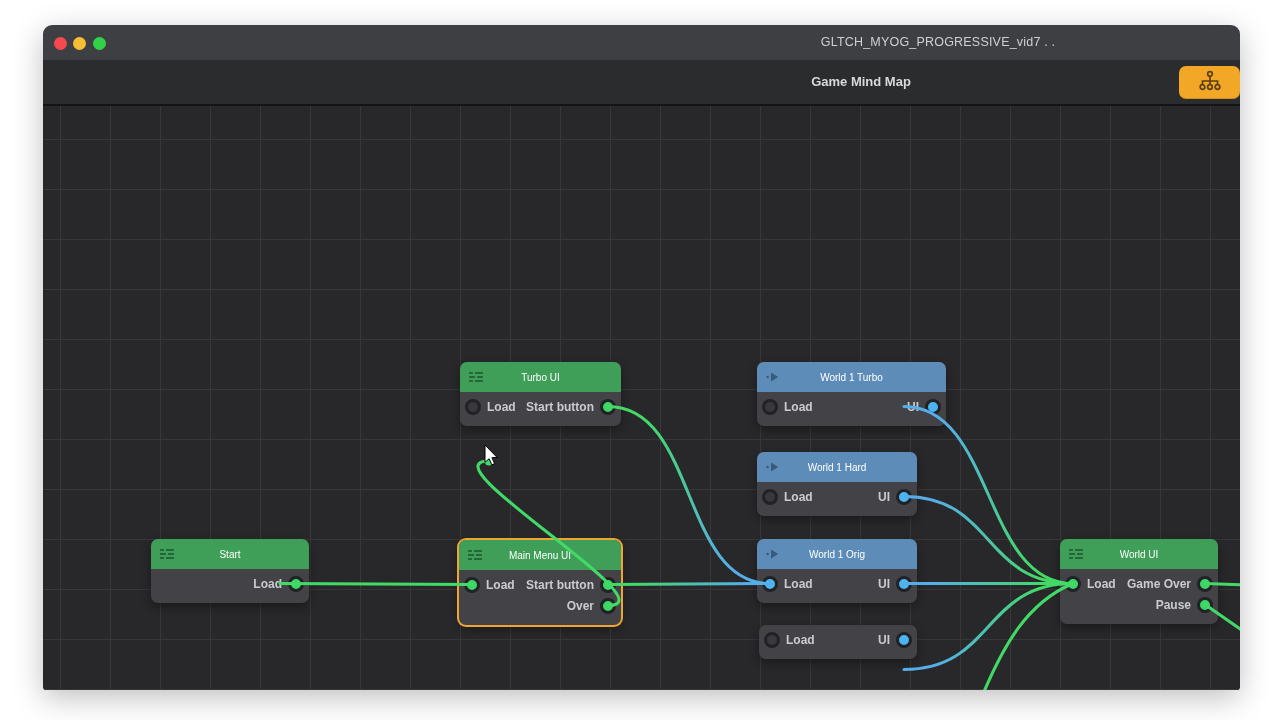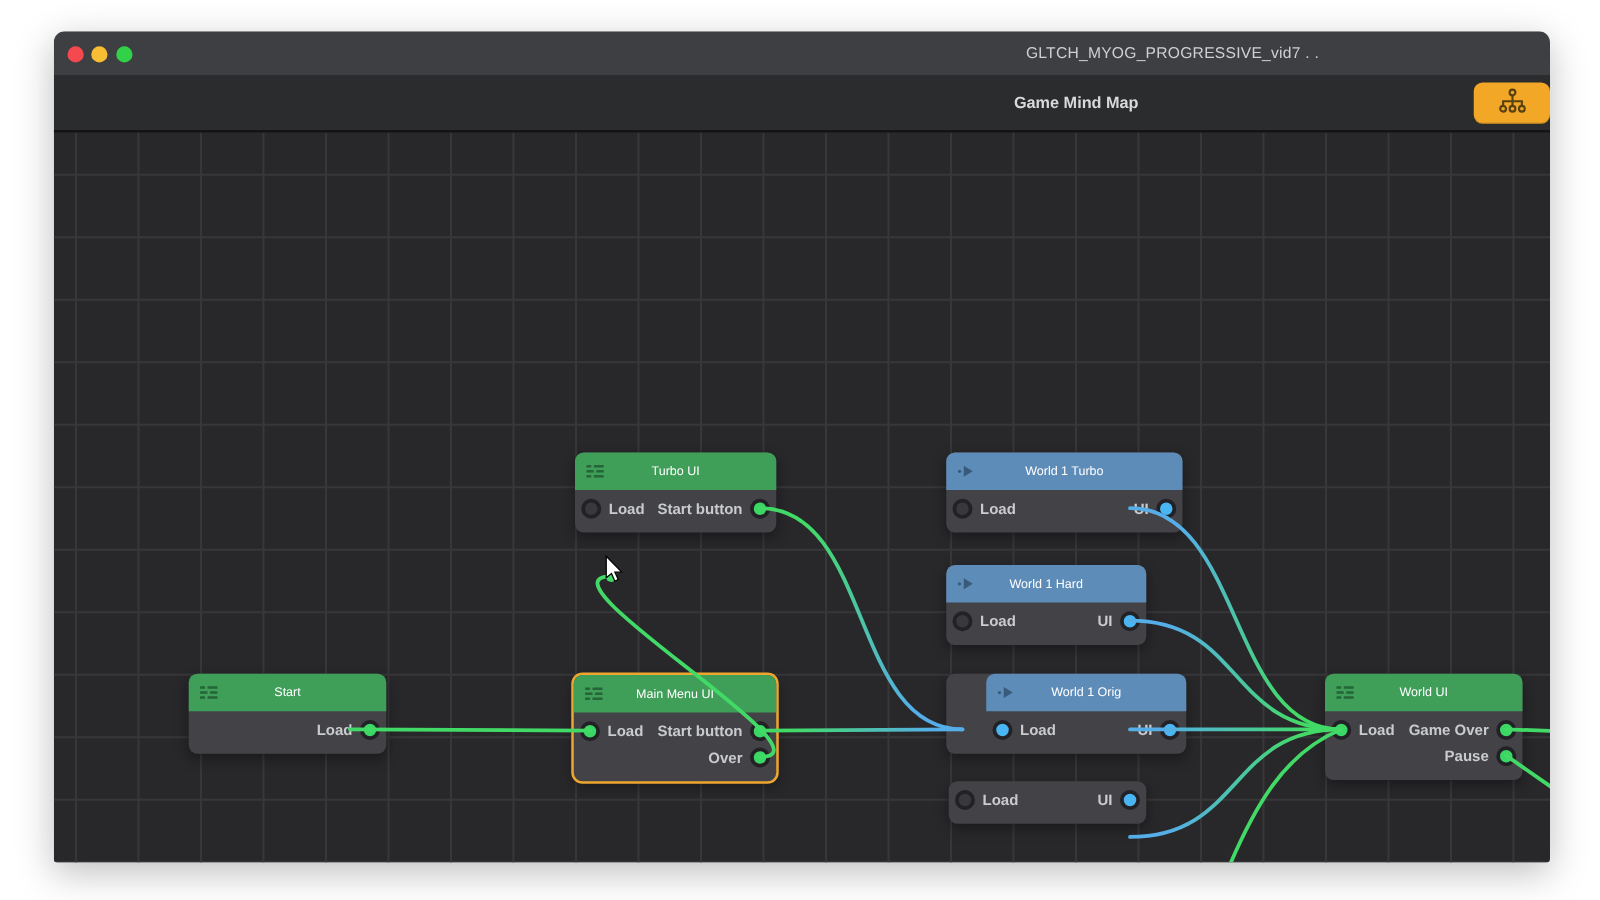--- a/index.html
+++ b/index.html
@@ -211,21 +211,21 @@
                   <span class="port p-empty"></span>
                   <span class="plabel">Load</span>
                 </span>
                 <span class="pside">
                   <span class="plabel">UI</span>
                   <span class="port p-blue"></span>
                 </span>
               </div>
             </div>
           </div>
-          <div class="node world" style="left: 714px; top: 433px; width: 160px; padding-left: 32px;">
+          <div class="node world" style="left: 714px; top: 433px; width: 160px;">
             <div class="nhead">
               <span class="nicon">
                 <svg width="14" height="12" viewBox="0 0 14 12">
                   <g fill="rgba(18,40,62,0.5)">
                     <circle cx="1.6" cy="6" r="1.3"></circle>
                     <path d="M5 1.6 L12.2 6 L5 10.4 Z"></path>
                   </g>
                 </svg>
               </span>
               <span class="ntitle">World 1 Orig</span>

